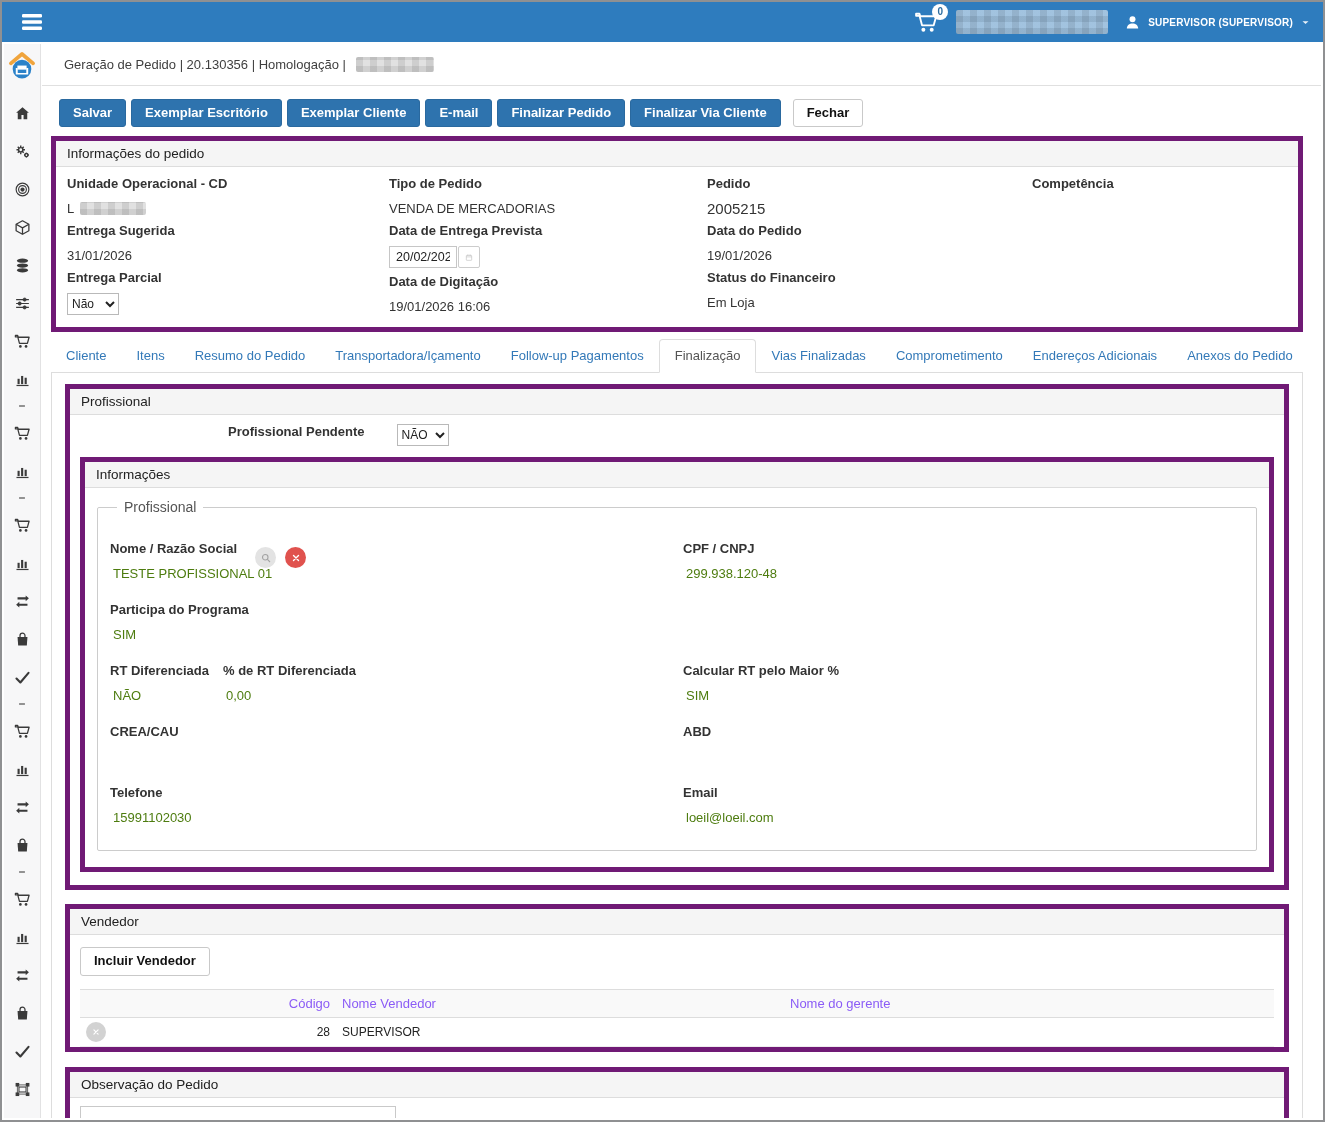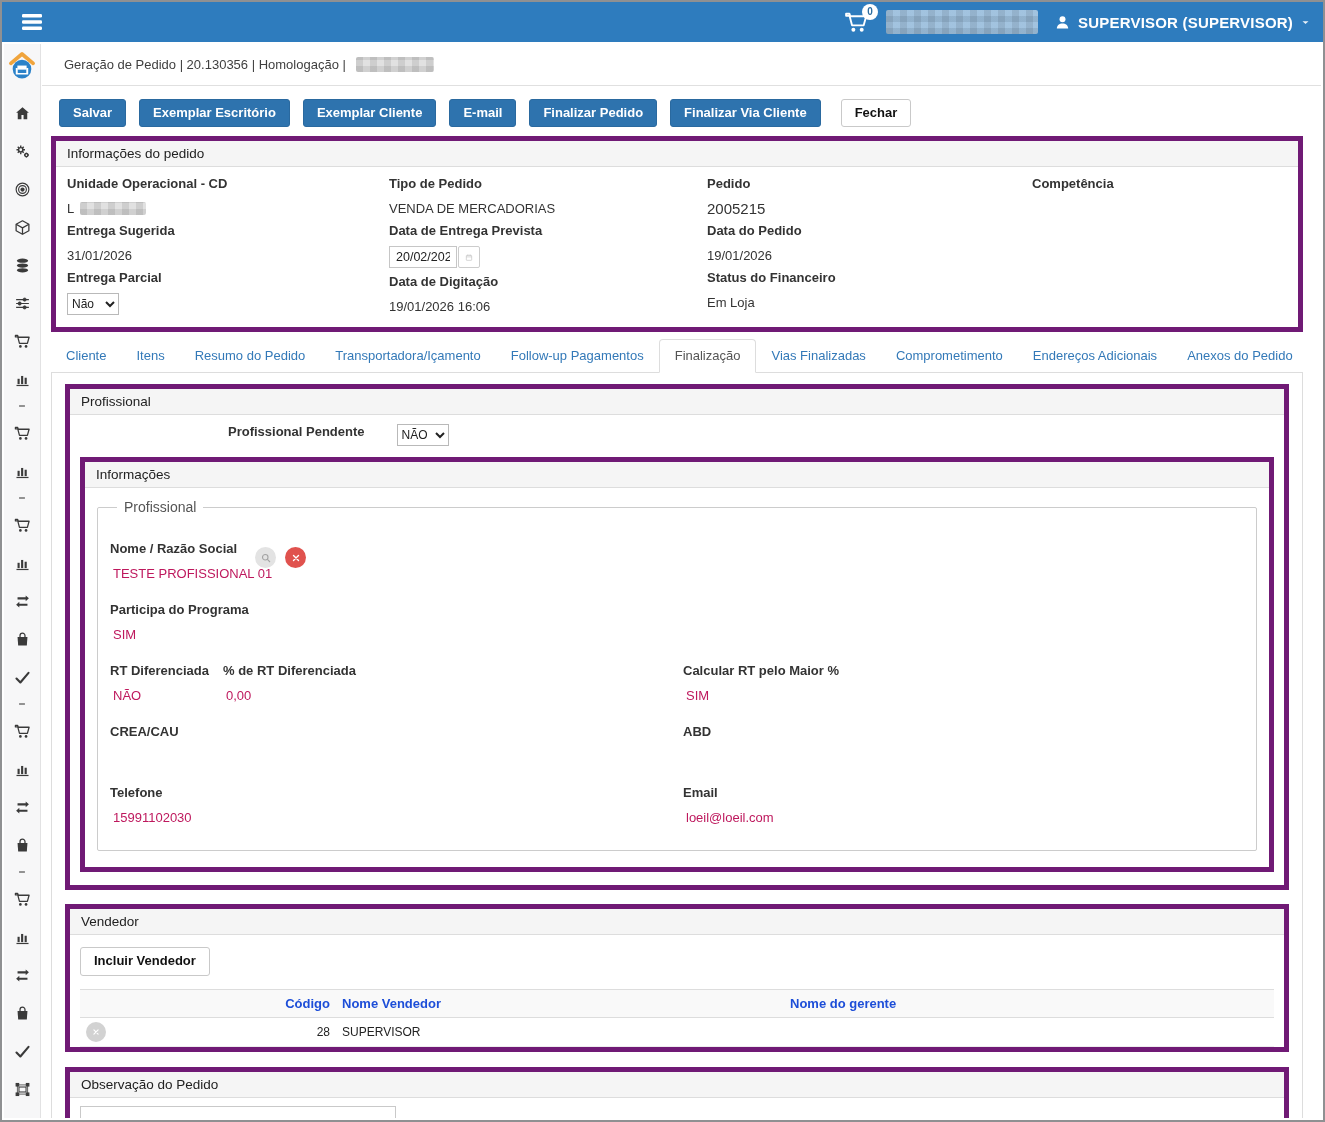--- a/index.html
+++ b/index.html
@@ -12,21 +12,21 @@
   .topbar{position:relative;height:40px;background:#2e7cbe;display:flex;align-items:center}
   .brand{width:195px;height:40px;background:#1660a5;color:#fff;font-weight:bold;font-size:15px;
          display:flex;align-items:center;padding-left:18px;letter-spacing:.4px;cursor:pointer}
   .hamburger{margin-left:18px;color:#fff;width:24px;height:20px;cursor:pointer}
   .hamburger svg{width:100%;height:100%;display:block}
   .top-right{position:absolute;right:12px;top:0;height:40px;display:flex;align-items:center;gap:16px;color:#fff}
   .cart-wrap{position:relative;width:27px;height:25px;color:#fff;cursor:pointer}
   .cart-wrap svg{width:100%;height:100%;display:block}
   .cart-badge{position:absolute;top:-6px;right:-8px;background:#fff;color:#2c6da0;font-size:10px;font-weight:bold;
               width:16px;height:16px;border-radius:50%;display:flex;align-items:center;justify-content:center}
-  .user-menu{display:flex;align-items:center;gap:7px;font-size:15px;font-weight:bold;cursor:pointer;letter-spacing:.2px}
+  .user-menu{display:flex;align-items:center;gap:7px;font-size:10px;font-weight:bold;cursor:pointer;letter-spacing:.2px}
   .user-menu .pic{width:17px;height:17px}
   .user-menu .pic svg,.user-menu .caret svg{width:100%;height:100%;display:block}
   .user-menu .caret{width:11px;height:11px;opacity:.9}
 
   
   .blur-chip{display:inline-block;border-radius:2px;background-color:#e4e4e4;
     background-image:repeating-linear-gradient(90deg,rgba(0,0,0,.10) 0 7px,rgba(0,0,0,.02) 7px 14px),
                      repeating-linear-gradient(0deg,rgba(0,0,0,.07) 0 6px,rgba(255,255,255,.05) 6px 12px)}
   .header-blur{width:152px;height:24px;background-color:rgba(255,255,255,.55)}
   .bc-blur{width:78px;height:15px;margin-left:10px;vertical-align:-2px}
@@ -40,21 +40,21 @@
   .side-icons{display:flex;flex-direction:column;align-items:center}
   .side-ic{height:38px;width:100%;display:flex;align-items:center;justify-content:center;color:#3a3a3a;cursor:pointer}
   .side-ic svg{width:17px;height:17px;display:block}
   .side-ic.dash{height:16px}
   .side-ic.dash svg{width:14px;height:14px;color:#4a4a4a}
 
   
   .main{position:absolute;left:40px;top:42px;right:2px;bottom:2px;background:#fff;overflow:hidden}
   .breadcrumb{height:42px;border-bottom:1px solid #e0e0e0;display:flex;align-items:center;
               padding-left:22px;font-size:13px;color:#3f3f3f}
-  .toolbar{padding:13px 0 9px 17px;display:flex;gap:13px;align-items:center}
+  .toolbar{padding:13px 0 9px 17px;display:flex;gap:5px;align-items:center}
   .btn{font-family:inherit;font-size:13px;font-weight:bold;padding:5px 13px;border-radius:3px;cursor:pointer;line-height:1.25}
   .btn-primary{background:#2e73ae;color:#fff;border:1px solid #2a699f}
   .btn-light{background:#fff;color:#111;border:1px solid #c9c9c9}
   .btn-close{margin-left:7px}
 
   .panel{border:5px solid #701a75;background:#fff}
   .panel-head{background:#f5f5f5;border-bottom:1px solid #ddd;padding:5px 11px;font-size:13.5px;color:#222}
   .info-panel{margin:0 18px 7px 9px}
   .info-grid{display:grid;grid-template-columns:322px 318px 325px 1fr;padding:3px 0 12px 11px}
   .field{margin-top:6px}
@@ -80,35 +80,35 @@
   
   .pendente-row{padding:9px 0 11px;display:flex;align-items:flex-start}
   .pendente-row .plbl{font-weight:bold;font-size:13px;color:#333;margin-left:158px}
   .pendente-row select{margin-left:32px}
   .inner-panel{margin:0 10px 13px}
   .prof-fieldset{margin:11px 12px 16px;border:1px solid #ccc;border-radius:2px;padding:12px 0 4px 12px}
   .prof-fieldset legend{font-size:14px;color:#555;padding:0 7px;margin-left:7px}
   .prow{display:grid;grid-template-columns:1fr 1fr;margin:14px 0 20px}
   .pair{display:inline-block;vertical-align:top;margin-right:14px;position:relative}
   .pair .lbl{font-weight:bold;font-size:13px;color:#333;display:block;margin-bottom:10px;white-space:nowrap}
-  .pair .val{font-size:13px;color:#be185d;display:block;padding-left:3px;min-height:16px;white-space:nowrap}
+  .pair .val{font-size:13px;color:#4d7c0f;display:block;padding-left:3px;min-height:16px;white-space:nowrap}
   .rowicons{position:absolute;left:145px;top:6px;display:flex;gap:9px}
   .round-btn{width:21px;height:21px;border-radius:50%;display:flex;align-items:center;justify-content:center;
              color:#fff;cursor:pointer;flex:none}
   .round-btn svg{width:12px;height:12px}
   .round-btn.search{background:#e3e3e3;color:#a3a3a3}
   .round-btn.danger{background:#e0524e}
 
   
   .section-panel{margin-top:0}
   .vend-panel{margin-top:14px}
   .vend-body{padding:12px 10px 0}
   .vend-table{width:100%;border-collapse:collapse;margin-top:13px}
   .vend-table th{background:#f9f9f9;border-top:1px solid #ddd;border-bottom:1px solid #ddd;
-                 font-size:13px;color:#1d4ed8;padding:6px;text-align:left;font-weight:bold}
+                 font-size:13px;color:#8b5cf6;padding:6px;text-align:left;font-weight:normal}
   .vend-table th.cod{text-align:right;width:212px}
   .vend-table th.del{width:44px}
   .vend-table th.nome{width:448px}
   .vend-table td{padding:4px 6px;font-size:12px;color:#222;border-bottom:1px solid #eee}
   .vend-table td.cod{text-align:right}
   .del-btn{width:20px;height:20px;border-radius:50%;background:#d2d2d2;color:#fff;display:flex;
            align-items:center;justify-content:center;cursor:pointer}
   .del-btn svg{width:10px;height:10px}
 
   
@@ -548,20 +548,21 @@
                           <svg viewBox="0 0 24 24">
                             <use href="#i-search"></use>
                           </svg>
                         </span>
                         <span class="round-btn danger">
                           <svg viewBox="0 0 24 24">
                             <use href="#i-x"></use>
                           </svg>
                         </span>
                       </span><span class="val">TESTE PROFISSIONAL 01</span></span></div>
+                  <div class="pcell"><span class="pair"><span class="lbl">CPF / CNPJ</span><span class="val">299.938.120-48</span></span></div>
                 </div>
                 <div class="prow">
                   <div class="pcell"><span class="pair"><span class="lbl">Participa do Programa</span><span class="val">SIM</span></span></div>
                 </div>
                 <div class="prow">
                   <div class="pcell"><span class="pair"><span class="lbl">RT Diferenciada</span><span class="val">NÃO</span></span><span class="pair"><span class="lbl">% de RT Diferenciada</span><span class="val">0,00</span></span></div>
                   <div class="pcell"><span class="pair"><span class="lbl">Calcular RT pelo Maior %</span><span class="val">SIM</span></span></div>
                 </div>
                 <div class="prow">
                   <div class="pcell"><span class="pair"><span class="lbl">CREA/CAU</span><span class="val"></span></span></div>

